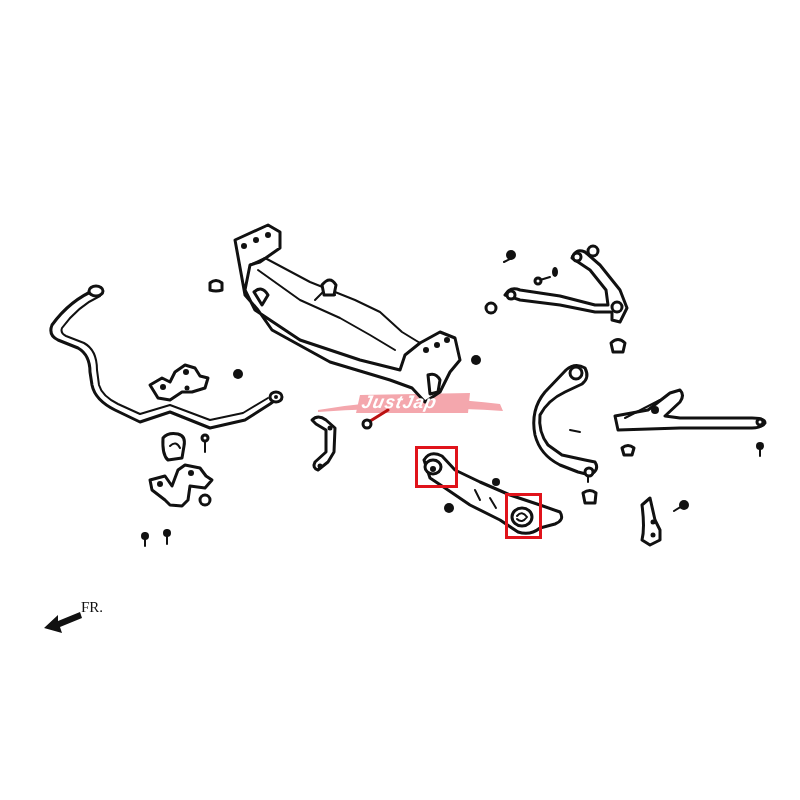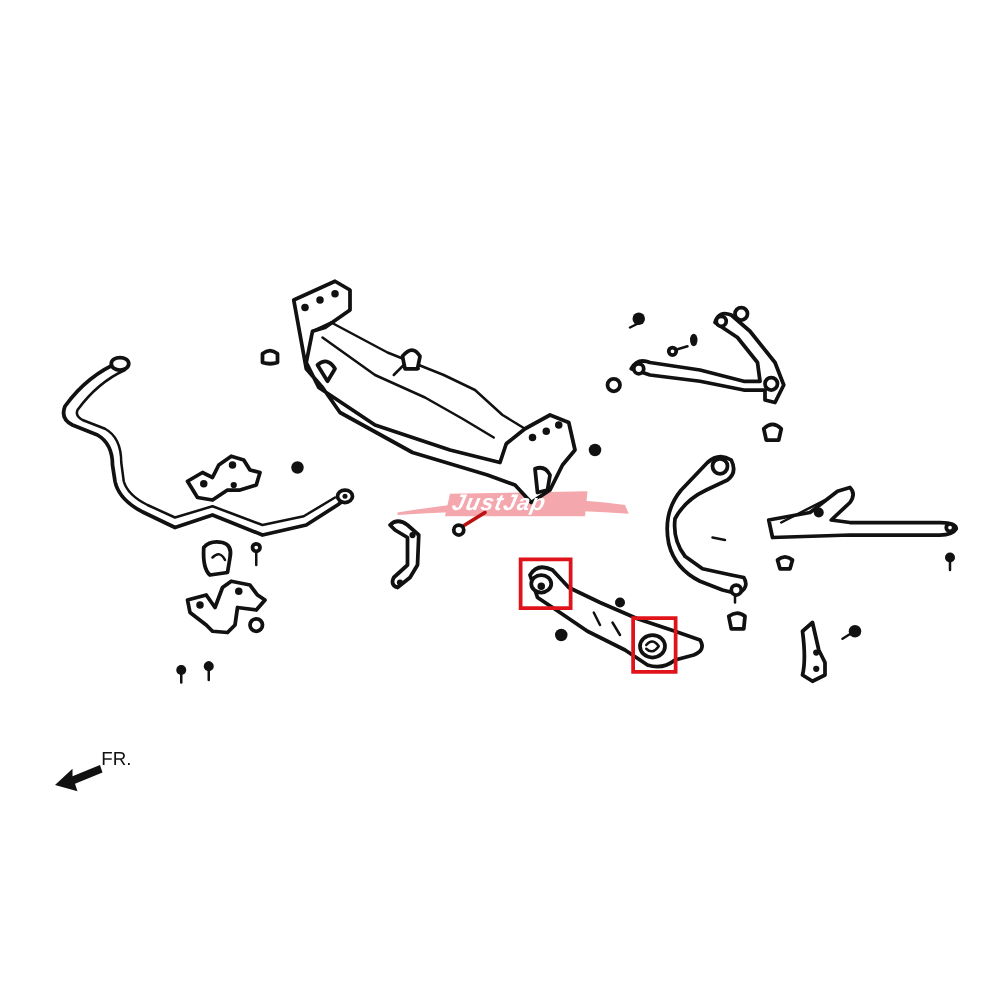--- a/index.html
+++ b/index.html
@@ -149,20 +149,20 @@
 
     <g>
       <path class="solid" d="M80,612 L58,621 L58,615 L44,628 L62,633 L60,627 L82,618 Z"></path>
     </g>
   </svg>
 
   <div class="wm" style="left:362px; top:392px; font-size:18px; transform:skewX(-12deg);">
     <span>JustJap</span>
   </div>
 
-  <div class="fr-label" style="left:81px; top:599px;">
+  <div class="fr-label" style="left:81px; top:599px;font-family:Liberation Serif, serif;">
     <span>FR.</span>
   </div>
 
   <div class="hl" style="left:415px; top:446px; width:43px; height:42px;"></div>
   <div class="hl" style="left:505px; top:493px; width:37px; height:46px;"></div>
 
 </div>
 
 </body></html>

